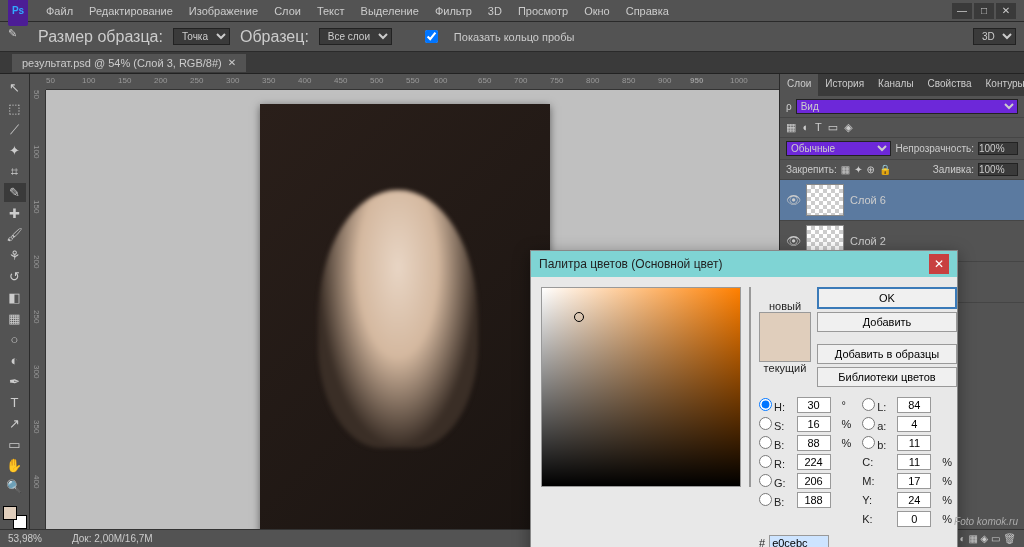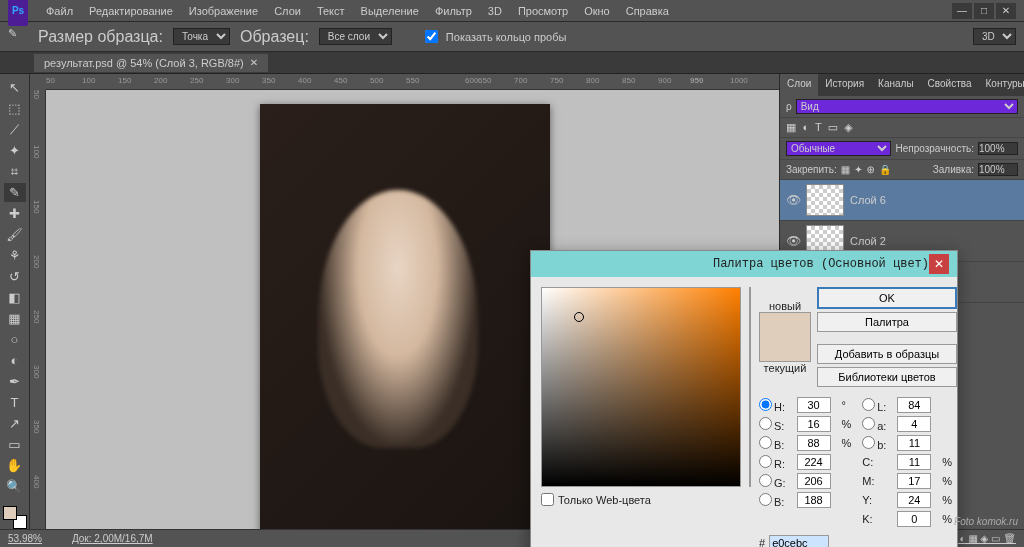--- a/index.html
+++ b/index.html
@@ -6,22 +6,22 @@
 body { background: #535353; color: #ccc; font-size: 11px; overflow: hidden; width: 1024px; height: 547px; position: relative; }
 .menubar { background: #535353; height: 22px; display: flex; align-items: center; padding: 0 8px; border-bottom: 1px solid #2a2a2a; }
 .ps-logo { width: 20px; height: 30px; background: #4c1d95; color: #31a8ff; font-weight: bold; font-size: 10px; display: flex; align-items: center; justify-content: center; border-radius: 2px; margin-right: 10px; }
 .menu-item { padding: 0 8px; cursor: pointer; font-size: 11px; }
 .window-controls { margin-left: auto; display: flex; gap: 2px; }
 .win-btn { width: 20px; height: 16px; background: #3a3a3a; display: flex; align-items: center; justify-content: center; font-size: 10px; }
 .optbar { background: #535353; height: 30px; display: flex; align-items: center; padding: 0 8px; border-bottom: 1px solid #2a2a2a; gap: 10px; }
 .optbar .tool-icon { width: 20px; height: 20px; }
 .optbar select, .optbar input { background: #3a3a3a; color: #ccc; border: 1px solid #222; font-size: 10px; padding: 1px 4px; }
 .optbar .label { font-size: 16px; }
-.optbar .check { display: flex; align-items: center; gap: 8px; padding-left: 23px; }
-.tabbar { background: #3a3a3a; height: 22px; display: flex; align-items: center; padding-left: 34px; border-bottom: 1px solid #222; }
+.optbar .check { display: flex; align-items: center; gap: 16px; padding-left: 23px; }
+.tabbar { background: #3a3a3a; height: 22px; display: flex; align-items: center; padding-left: 12px; border-bottom: 1px solid #222; }
 .doc-tab { background: #535353; padding: 3px 10px; font-size: 11px; display: flex; align-items: center; gap: 6px; }
 .doc-tab .close { font-size: 10px; }
 .main { display: flex; height: calc(100% - 92px); position: relative; }
 .toolbox { width: 30px; background: #535353; border-right: 1px solid #2a2a2a; display: flex; flex-direction: column; align-items: center; padding-top: 4px; gap: 2px; }
 .tool { width: 22px; height: 20px; display: flex; align-items: center; justify-content: center; font-size: 13px; cursor: pointer; }
 .tool.active { background: #3a3a3a; }
 .swatches { margin-top: 8px; position: relative; width: 24px; height: 24px; }
 .swatch-fg { position: absolute; width: 14px; height: 14px; background: #e0cebc; border: 1px solid #000; top: 0; left: 0; }
 .swatch-bg { position: absolute; width: 14px; height: 14px; background: #fff; border: 1px solid #000; bottom: 0; right: 0; }
 .canvas-area { flex: 1; background: #c0c0c0; position: relative; overflow: hidden; }
@@ -40,26 +40,26 @@
 .panel-row select { background: #6d28d9; color: #ccc; border: 1px solid #222; font-size: 10px; flex: 1; }
 .panel-row input { background: #3a3a3a; color: #ccc; border: 1px solid #222; font-size: 10px; width: 40px; }
 .layers-list { flex: 1; overflow: auto; }
 .layer { display: flex; align-items: center; padding: 4px 6px; gap: 6px; border-bottom: 1px solid #454545; }
 .layer.selected { background: #5b7aa0; }
 .layer .eye { width: 14px; font-size: 12px; }
 .layer .thumb { width: 38px; height: 32px; background: #fff; border: 1px solid #888; position: relative; }
 .layer .thumb.checker { background: repeating-conic-gradient(#ccc 0 25%, #fff 0 50%) 0 0/8px 8px; }
 .layer .thumb.dark { background: #2a1f1a; }
 .layer .name { font-size: 11px; }
-.statusbar { height: 18px; background: #535353; border-top: 1px solid #333; display: flex; align-items: center; padding: 0 8px; font-size: 10px; gap: 30px; text-decoration: underline; }
+.statusbar { height: 18px; background: #535353; border-top: 1px solid #333; display: flex; align-items: center; padding: 0 8px; font-size: 10px; gap: 30px; }
 
 
 .dialog { position: absolute; top: 250px; left: 530px; width: 428px; background: #e8e8e8; border: 1px solid #888; box-shadow: 0 4px 16px rgba(0,0,0,0.4); color: #222; }
 .dialog-titlebar { background: #7fd4d4; height: 26px; display: flex; align-items: center; padding: 0 8px; font-size: 12px; }
-.dialog-title { flex: 1; text-align: right; font-family: Liberation Mono, monospace; }
+.dialog-title { flex: 1; text-align: left; }
 .dialog-close { width: 20px; height: 20px; background: #c84040; color: #fff; display: flex; align-items: center; justify-content: center; cursor: pointer; font-size: 12px; }
 .dialog-body { padding: 10px; display: flex; gap: 8px; }
 .sat-field { width: 200px; height: 200px; position: relative; background: linear-gradient(to top, #000, transparent), linear-gradient(to right, #fff, hsl(30,100%,50%)); border: 1px solid #999; }
 .sat-cursor { position: absolute; top: 24px; left: 32px; width: 10px; height: 10px; border: 1px solid #000; border-radius: 50%; }
 .hue-strip { width: 18px; height: 200px; background: linear-gradient(to bottom, #f00, #ff0, #0f0, #0ff, #00f, #f0f, #f00); border: 1px solid #999; }
 .dialog-right { flex: 1; display: flex; flex-direction: column; gap: 4px; }
 .swatch-preview { display: flex; align-items: center; gap: 6px; }
 .swatch-box { border: 1px solid #999; }
 .swatch-new { width: 50px; height: 24px; background: #e0cebc; }
 .swatch-cur { width: 50px; height: 24px; background: #e0cebc; }
@@ -143,21 +143,21 @@
         <span style="left: 36px;">100</span>
         <span style="left: 72px;">150</span>
         <span style="left: 108px;">200</span>
         <span style="left: 144px;">250</span>
         <span style="left: 180px;">300</span>
         <span style="left: 216px;">350</span>
         <span style="left: 252px;">400</span>
         <span style="left: 288px;">450</span>
         <span style="left: 324px;">500</span>
         <span style="left: 360px;">550</span>
-        <span style="left: 419px;">600</span>
+        <span style="left: 388px;">600</span>
         <span style="left: 432px;">650</span>
         <span style="left: 468px;">700</span>
         <span style="left: 504px;">750</span>
         <span style="left: 540px;">800</span>
         <span style="left: 576px;">850</span>
         <span style="left: 612px;">900</span>
         <span style="left: 644px; font-weight: bold;">950</span>
         <span style="left: 684px;">1000</span>
       </div>
     <div class="ruler-v" id="ruler-v">
@@ -235,39 +235,35 @@
 <div class="dialog">
   <div class="dialog-titlebar">
     <span class="dialog-title">Палитра цветов (Основной цвет)</span>
     <div class="dialog-close">✕</div>
   </div>
   <div class="dialog-body">
     <div>
       <div class="sat-field">
         <div class="sat-cursor"></div>
       </div>
-      <label class="web-only">
-        <input type="checkbox" style="">
-        <span>Только Web-цвета</span>
-      </label>
     </div>
     <div class="hue-strip"></div>
     <div class="dialog-right">
       <div class="swatch-preview">
         <div>
           <div style="text-align:center;font-size:11px">новый</div>
           <div class="swatch-box">
               <div class="swatch-new"></div>
               <div class="swatch-cur"></div>
             </div>
           <div style="text-align:center;font-size:11px">текущий</div>
         </div>
         <div style="display:flex;flex-direction:column;gap:3px">
           <button class="dlg-btn primary">OK</button>
-          <button class="dlg-btn">Палитра</button>
+          <button class="dlg-btn">Добавить</button>
           <div style="height:6px"></div>
           <button class="dlg-btn">Добавить в образцы</button>
           <button class="dlg-btn">Библиотеки цветов</button>
         </div>
       </div>
       <div class="color-grid">
         <label><input type="radio" name="m" checked="" style="">H:</label>
           <input type="text" value="30" style="">
           <span>°</span>
         <label><input type="radio" name="m" style="">L:</label>

